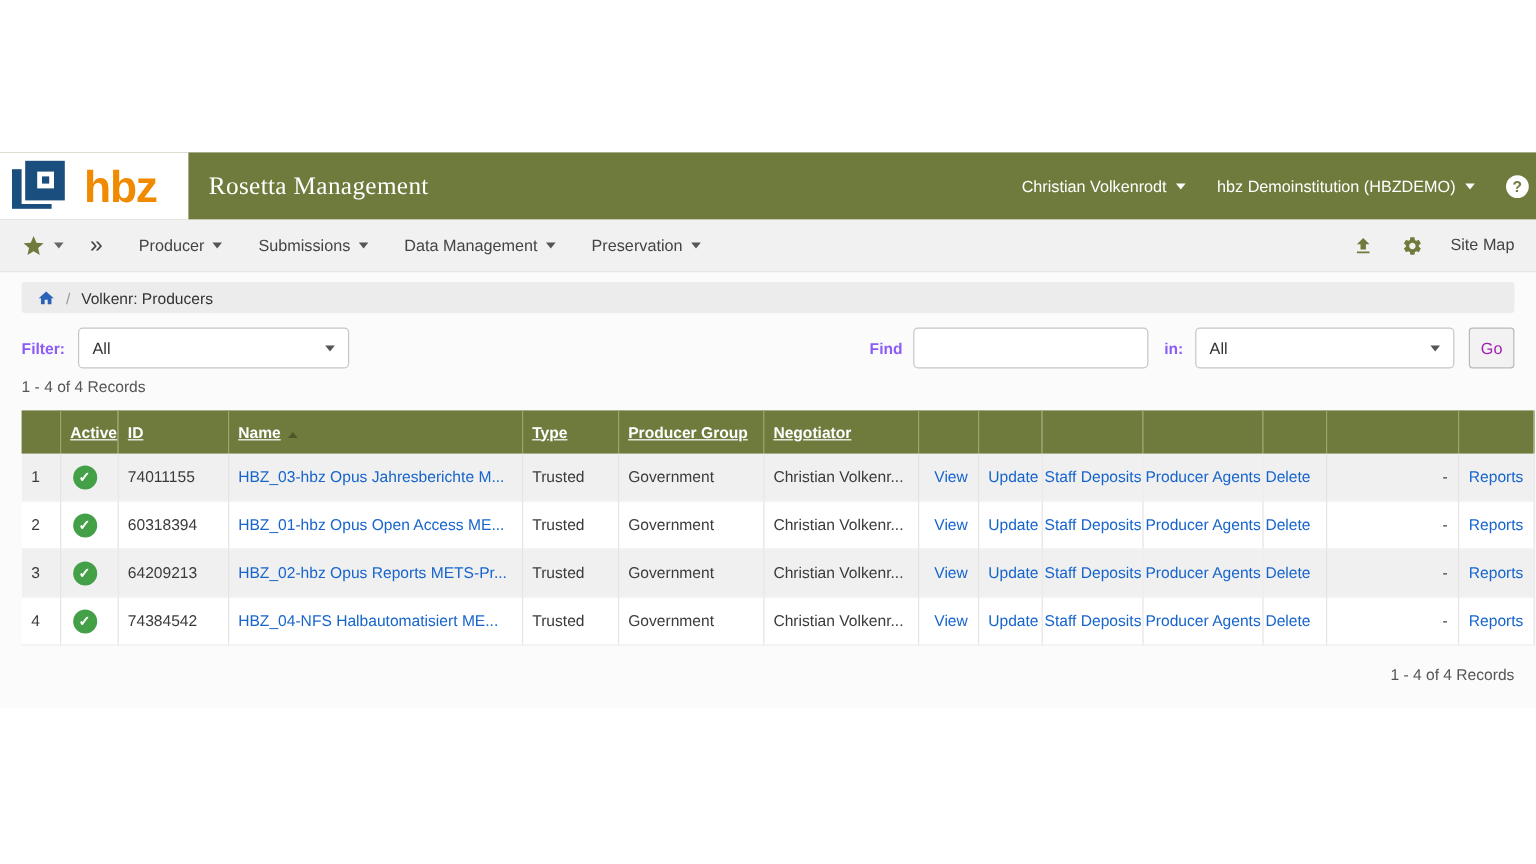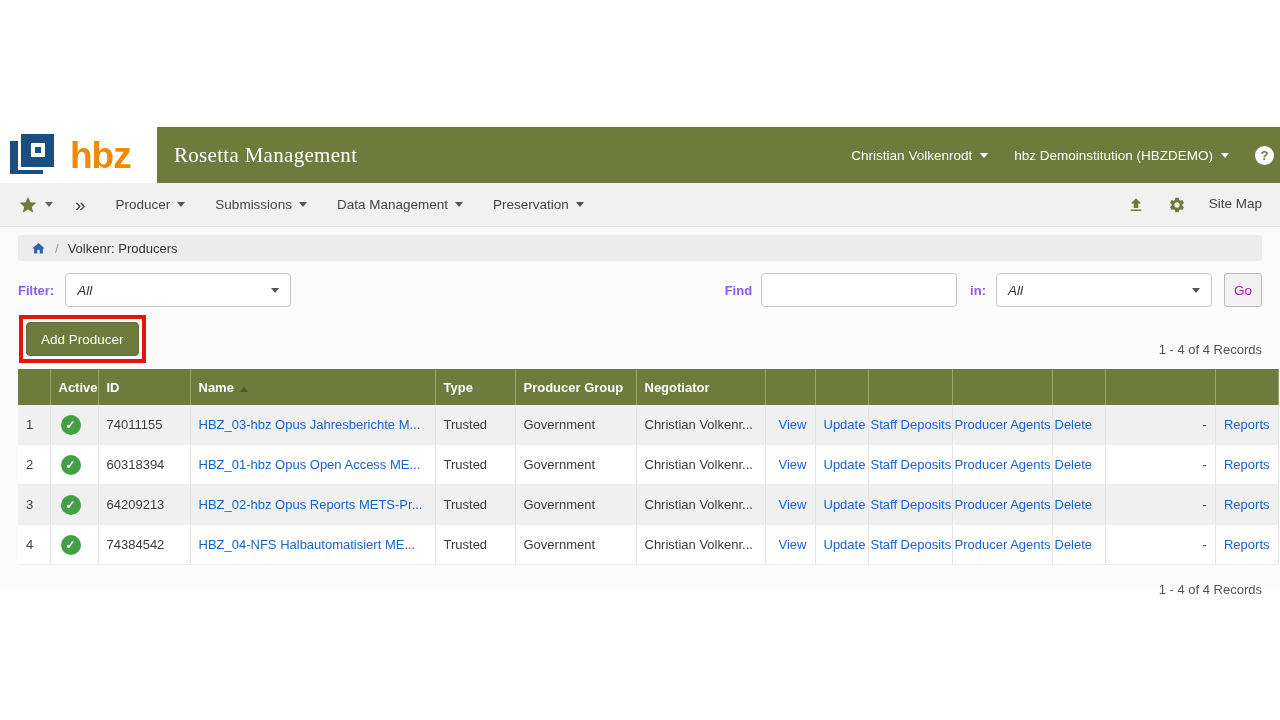--- a/index.html
+++ b/index.html
@@ -33,39 +33,39 @@
   .sitemap { cursor:pointer; }
 
   
   .main { position:absolute; top:227px; left:0; width:1280px; height:363px; background:#fbfbfb; padding:8px 18px 0; }
   .breadcrumb { height:26px; background:#ececec; border-radius:3px; display:flex; align-items:center; gap:9px; padding:0 13px; font-size:13px; color:#333; }
   .home-ico { width:15px; height:15px; fill:#2A62B8; cursor:pointer; }
   .crumb-sep { color:#999; }
 
   .filter-row { margin-top:12px; display:flex; align-items:center; }
   .lbl { font-weight:bold; font-size:13px; color:#8b5cf6; }
-  .select { height:34px; background:#fff; border:1px solid #c6c6c6; border-radius:4px; display:flex; align-items:center; justify-content:space-between; padding:0 11px; font-size:13.5px; color:#333; cursor:pointer;font-style:italic; }
+  .select { height:34px; background:#fff; border:1px solid #c6c6c6; border-radius:4px; display:flex; align-items:center; justify-content:space-between; padding:0 11px; font-size:13.5px; color:#333; cursor:pointer; }
   .select .caret { color:#555; }
   .sel-filter { width:226px; margin-left:11px; }
   .spacer { flex:1; }
   .find-input { width:196px; height:34px; border:1px solid #c6c6c6; border-radius:4px; margin-left:9px; padding:0 9px; font-size:13.5px; color:#333; background:#fff; }
   .in-lbl { margin-left:13px; }
   .sel-in { width:216px; margin-left:10px; }
   .go-btn { width:38px; height:34px; margin-left:12px; background:#f2f2f2; border:1px solid #b9b9b9; border-radius:3px; font-size:13.5px; color:#a21caf; font-family:"Liberation Sans",sans-serif; cursor:pointer; }
 
   .actions-row { margin-top:8px; display:flex; justify-content:space-between; align-items:center; }
   .red-box { border:4px solid #E51414; padding:3px; display:inline-block; margin-left:1px; }
   .add-btn { background:#6E7B3D; border:1px solid #5F6C33; color:#fff; font-size:13.5px; height:34px; padding:0 14px; border-radius:4px; font-family:"Liberation Sans",sans-serif; cursor:pointer; }
   .records { font-size:13px; color:#555; align-self:flex-end; padding-bottom:6px; }
 
   .table-wrap { margin-top:6px; }
   table { width:100%; border-collapse:collapse; table-layout:fixed; }
   thead th { background:#6E7B3D; height:36px; color:#fff; font-size:13px; font-weight:bold; text-align:left; padding:0 8px; border-right:1px solid #98A46C; }
   thead th:last-child { border-right:1px solid #98A46C; }
-  .th-link { cursor:pointer; }
+  .th-link { text-decoration:underline; cursor:pointer; }
   .sort-arrow { display:inline-block; width:0; height:0; border-left:4px solid transparent; border-right:4px solid transparent; border-bottom:5px solid #4E562A; margin-left:6px; }
   tbody td { height:35px; font-size:13px; color:#3B3B3B; padding:0 8px; border-right:1px solid #E4E4E4; border-bottom:1px solid #EDEDED; white-space:nowrap; overflow:hidden; vertical-align:middle; }
   tbody tr:nth-child(odd) { background:#F0F0F0; }
   tbody tr:nth-child(even) { background:#FFFFFF; }
   .lnk { color:#1765CC; text-decoration:none; cursor:pointer; }
   .t-c { text-align:right;margin-top:31px; }
   .c-tight { padding:12px 2px; }
   .check { display:inline-flex; width:20px; height:20px; border-radius:50%; background:#43A047; color:#fff; font-size:12px; font-weight:bold; align-items:center; justify-content:center; }
   .c-active { text-align:left; padding-left:10px; }
   .footer-records { margin-top:17px; text-align:right; font-size:13px; color:#555; }
@@ -153,23 +153,20 @@
     <input class="find-input" type="text" value="" style="">
     <span class="lbl in-lbl">in:</span>
     <div class="select sel-in">
       <span>All</span>
       <span class="caret"></span>
     </div>
     <button class="go-btn">Go</button>
   </div>
 
   <div class="actions-row">
-    <div class="red-box">
-      <button class="add-btn">Add Producer</button>
-    </div>
     <div class="records">1 - 4 of 4 Records</div>
   </div>
 
   <div class="table-wrap">
     <table>
       <colgroup>
         <col style="width:32px">
           <col style="width:48px">
           <col style="width:92px">
           <col style="width:245px">

